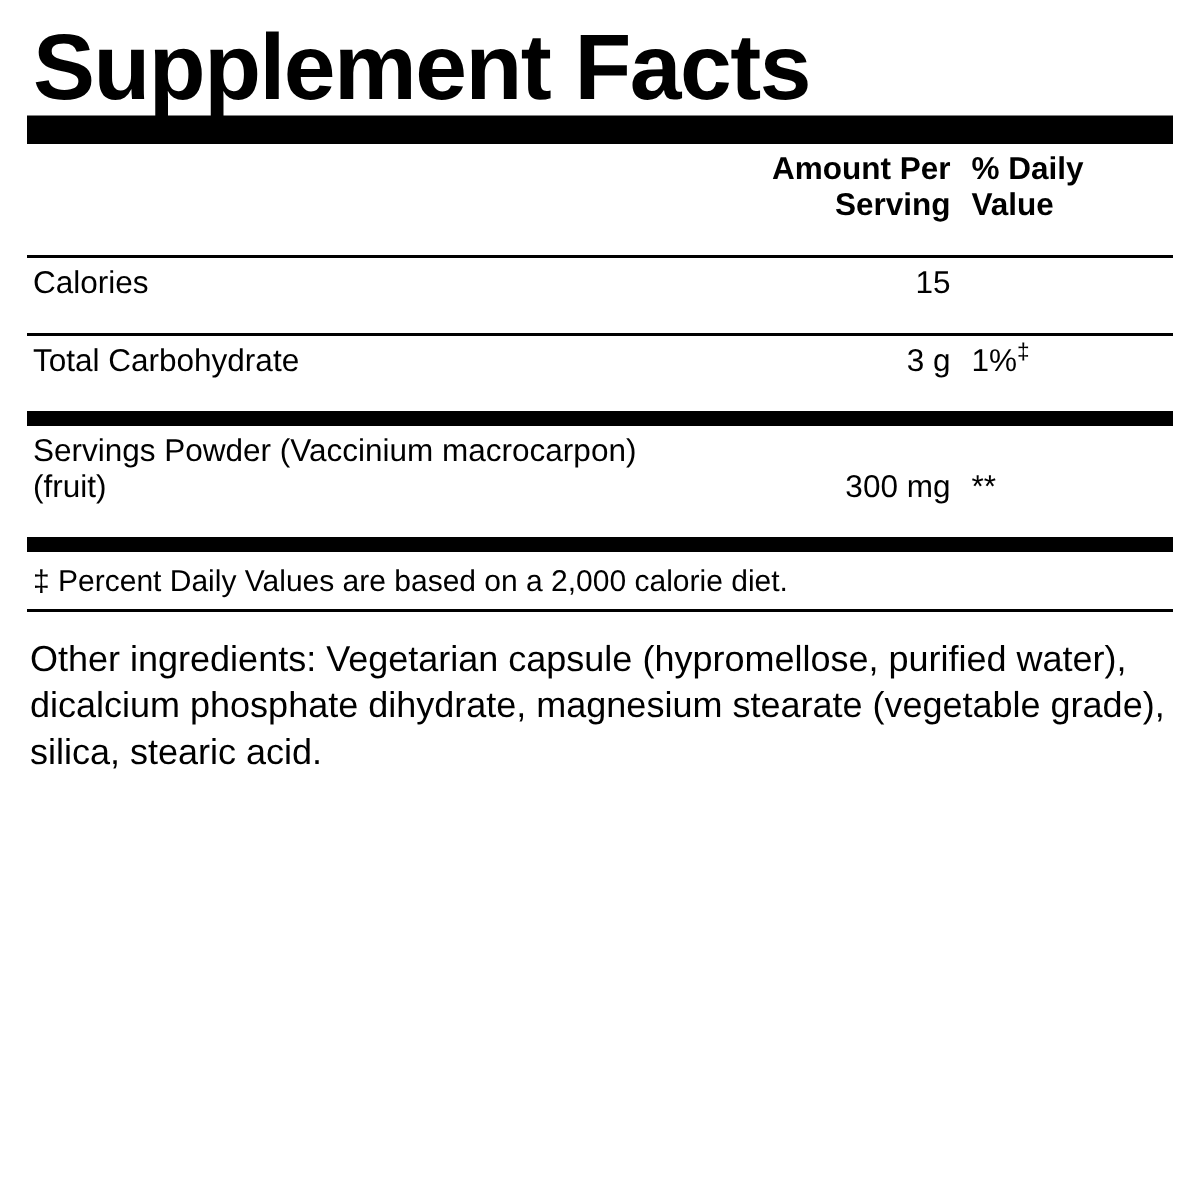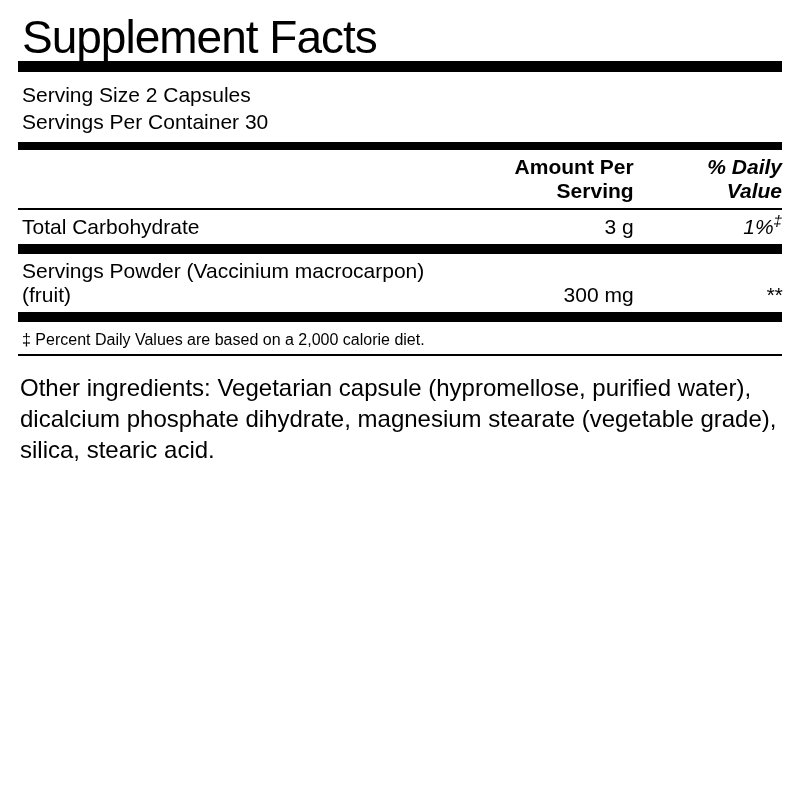--- a/index.html
+++ b/index.html
@@ -15,22 +15,22 @@
     -webkit-font-smoothing: antialiased;
   }
   .panel {
     position: relative;
     width: 800px;
     height: 800px;
     box-sizing: border-box;
     padding: 0 18px;
   }
   .title {
-    font-size: 46px;
-    font-weight: normal;
+    font-size: 62px;
+    font-weight: bold;
     letter-spacing: -1px;
     line-height: 1.02;
     margin: 14px 0 0 4px;
     white-space: nowrap;
   }
   .rule-thin {
     height: 2px;
     background: #000;
     margin: 0;
   }
@@ -49,78 +49,79 @@
     font-size: 21px;
     line-height: 1.28;
   }
   table.facts {
     width: 100%;
     border-collapse: collapse;
     font-size: 21px;
     table-layout: fixed;
   }
   table.facts td {
-    padding: 5px 0 5px 0;
+    padding: 5px 0 21px 0;
     vertical-align: bottom;
   }
   .col-name { width: 56%; padding-left: 4px !important; }
   .col-amt  { width: 26%; text-align: right; padding-right: 14px !important; }
-  .col-dv   { width: 18%; text-align: right; font-style: italic; }
+  .col-dv   { width: 18%; text-align: left; }
   .row-line td {
     border-bottom: 2px solid #000;
   }
   .indent { padding-left: 22px !important; }
   .head-row td {
     font-weight: bold;
     padding-bottom: 4px;
     padding-top: 3px;
   }
   .head-row .col-name { font-weight: normal; }
   .italic { }
   .sup {
     font-size: 0.72em;
     vertical-align: super;
     line-height: 0;
   }
   .footnotes {
     margin: 7px 0 0 4px;
-    font-size: 16px;
+    font-size: 20px;
     line-height: 1.32;
   }
   .other {
     margin: 16px 2px 0 2px;
     font-size: 24px;
     line-height: 1.3;
   }
   .spacer-sm { height: 4px; }
 </style>
 </head>
 <body>
 
 <div class="panel">
 
   <div class="title">Supplement Facts</div>
 
   <div class="rule-thick"></div>
 
-  <div class="serving-block">
-    <div>Serving Size 2 Capsules</div>
-    <div>Servings Per Container 30</div>
-  </div>
 
   <div class="rule-med"></div>
 
   <table class="facts">
     <tbody>
       <tr class="head-row row-line">
         <td class="col-name"></td>
         <td class="col-amt">Amount Per Serving</td>
         <td class="col-dv">% Daily Value</td>
       </tr>
 
+      <tr class="row-line">
+        <td class="col-name">Calories</td>
+        <td class="col-amt">15</td>
+        <td class="col-dv"></td>
+      </tr>
 
       <tr class="row-line">
         <td class="col-name">Total Carbohydrate</td>
         <td class="col-amt">3 g</td>
         <td class="col-dv">1%<span class="sup">‡</span></td>
       </tr>
 
     </tbody>
   </table>
 

